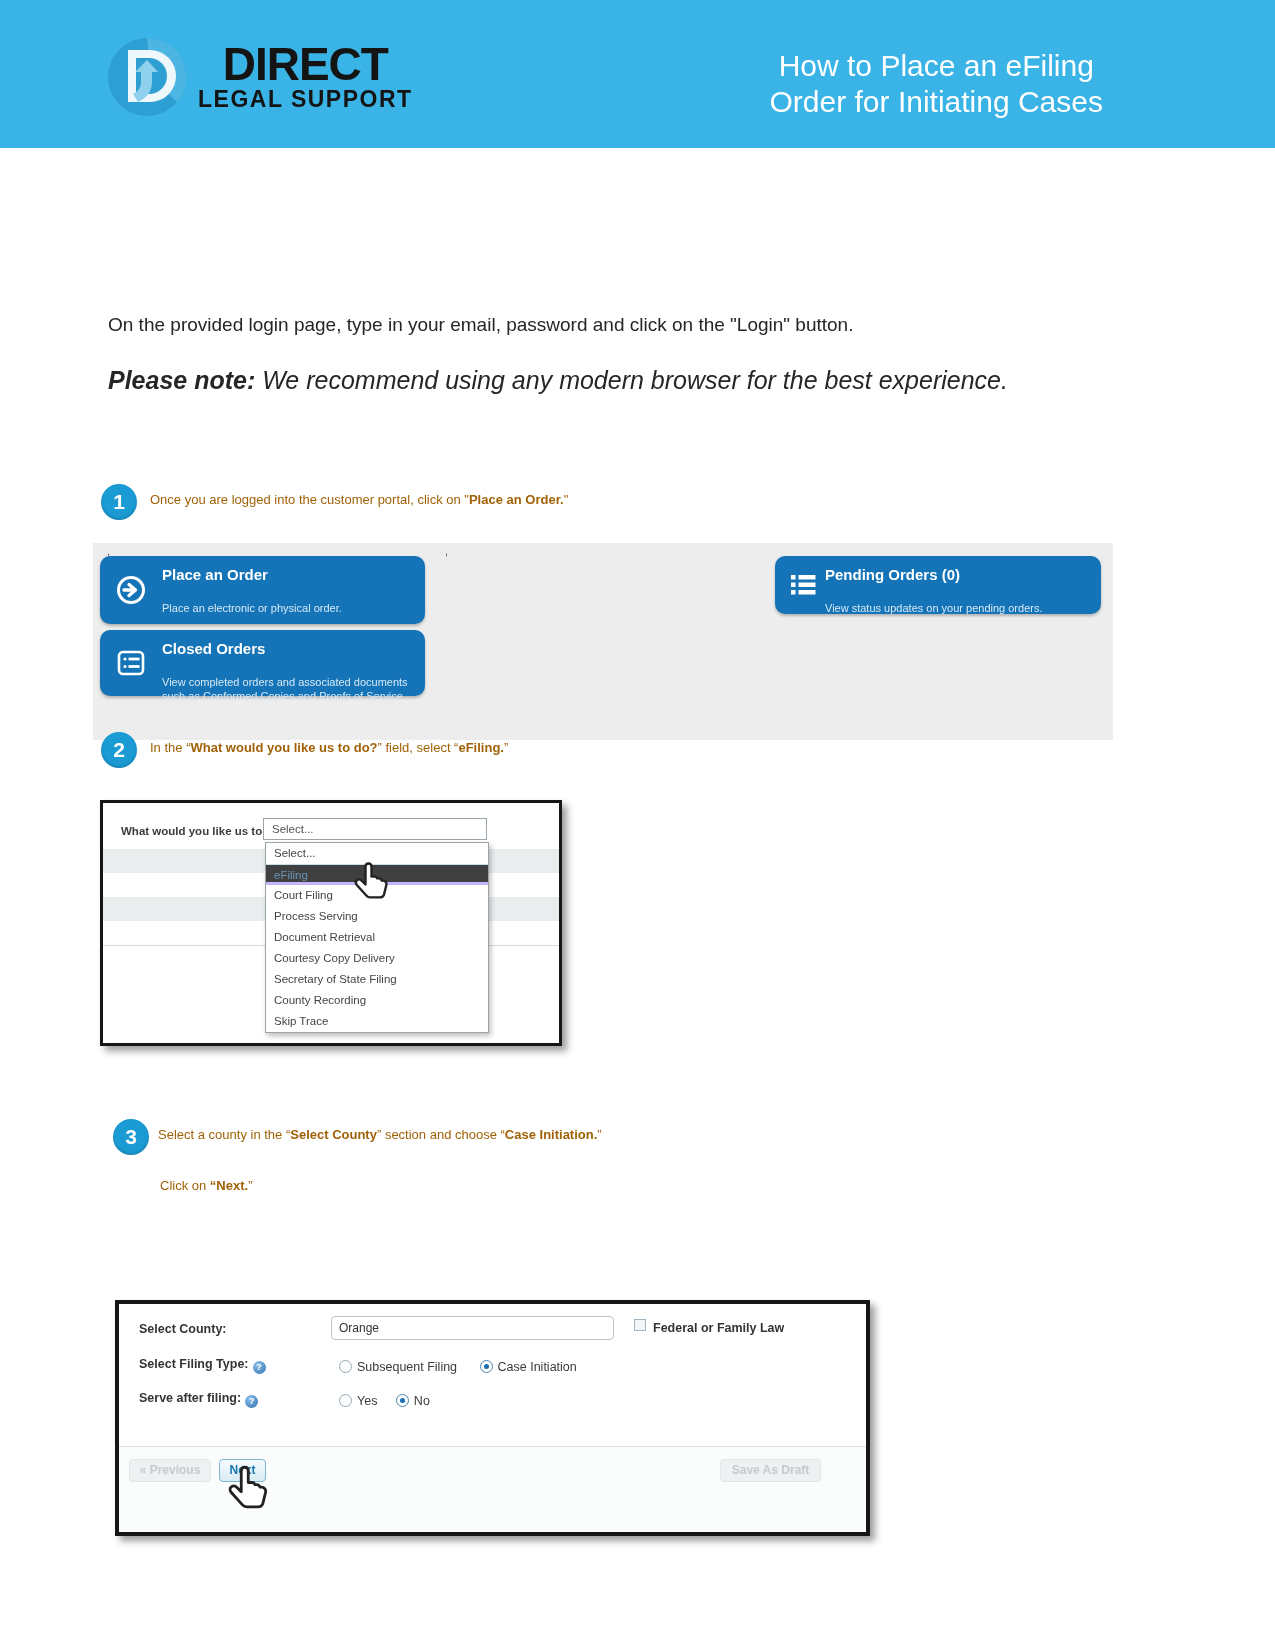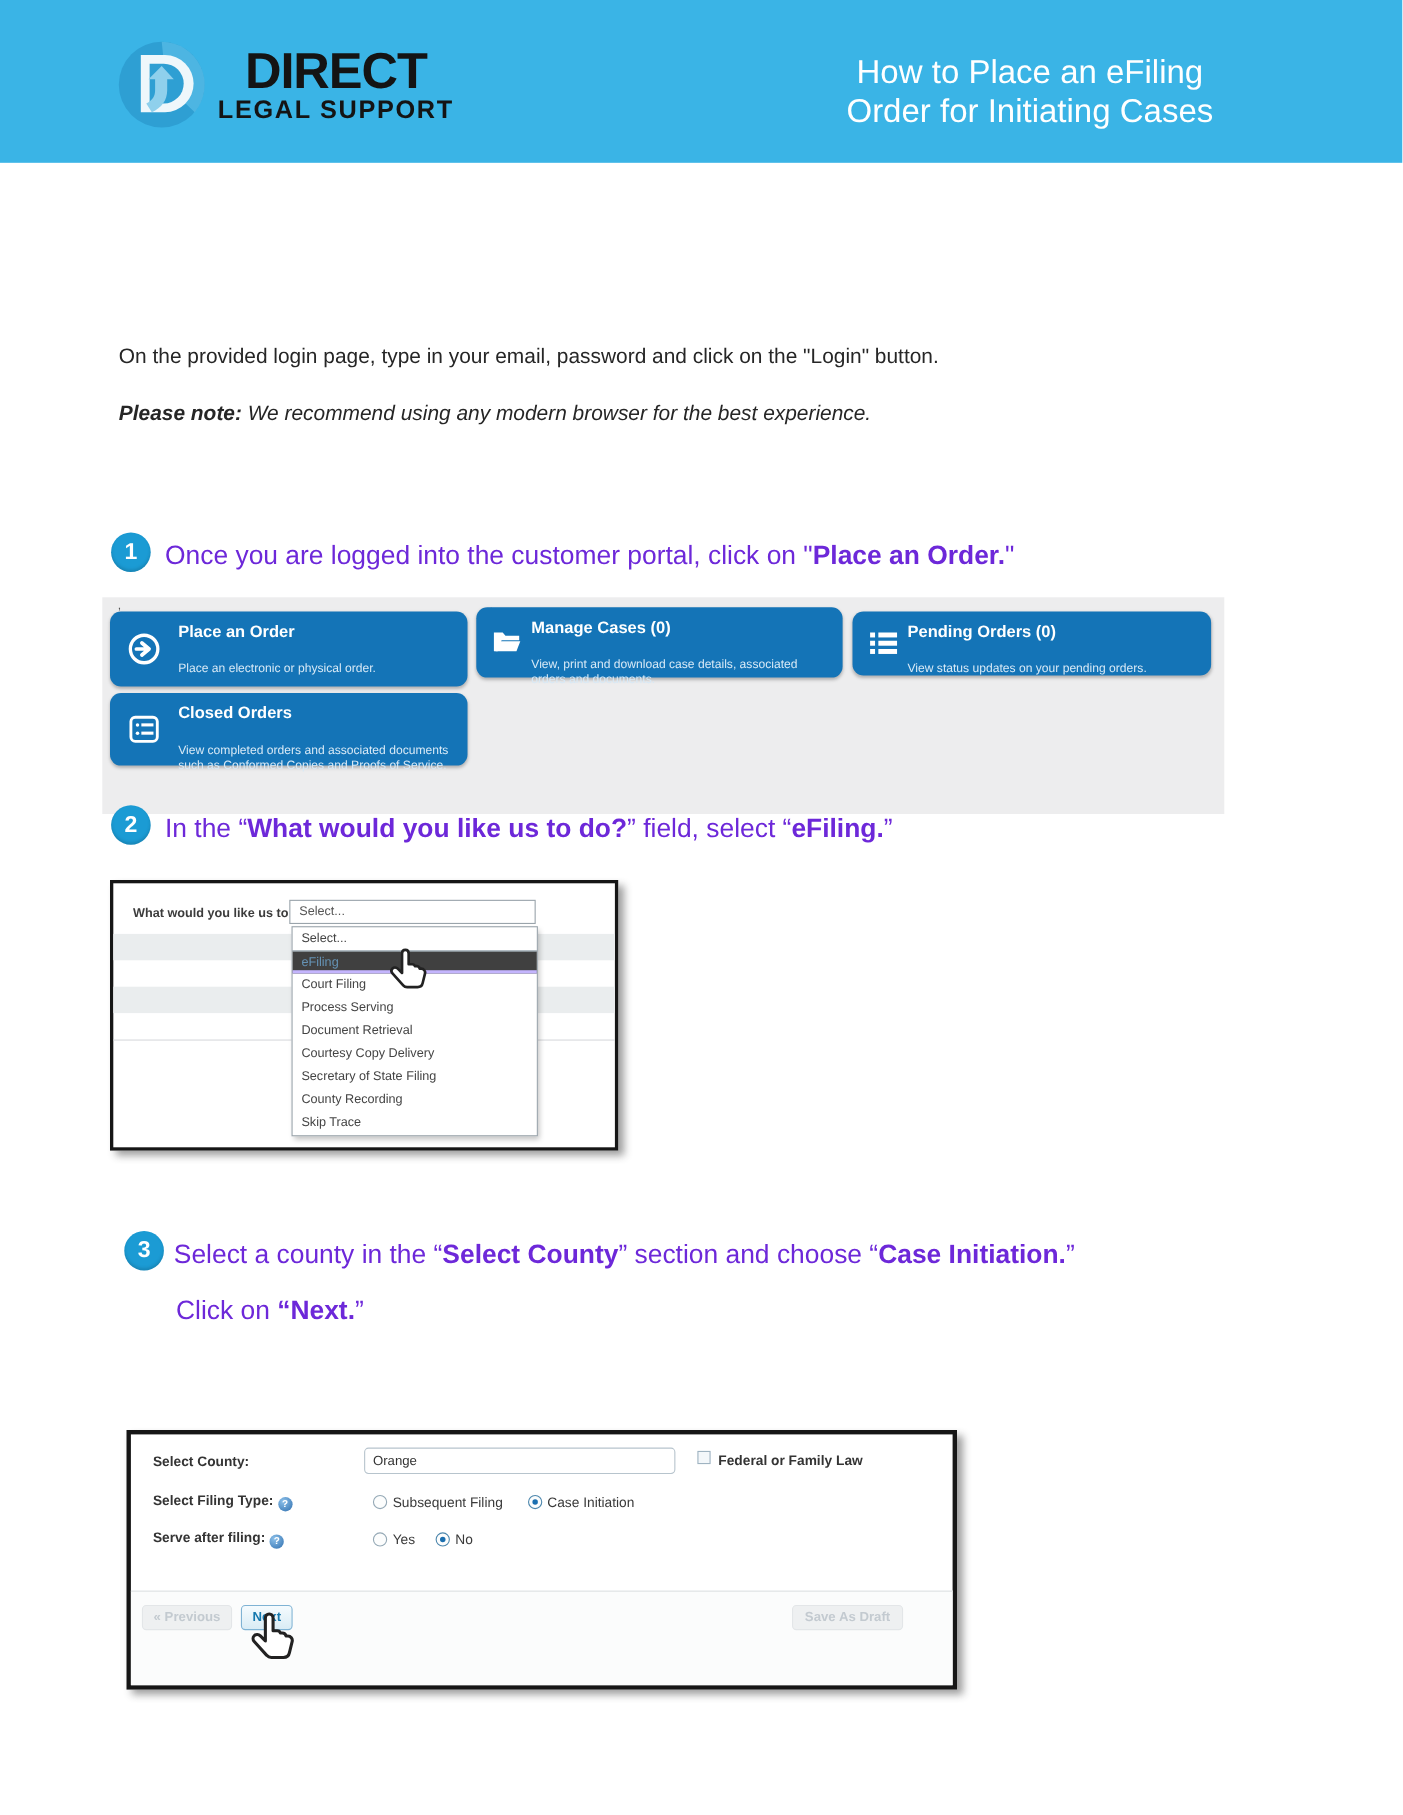--- a/index.html
+++ b/index.html
@@ -9,26 +9,26 @@
   .topbar { position:absolute; left:0; top:0; width:1275px; height:148px; background:#3ab4e6; }
   .logo-wrap { position:absolute; left:106px; top:36px; display:flex; align-items:center; }
   .logo-badge { width:82px; height:82px; position:relative; flex:0 0 auto; }
   .logo-text { margin-left:10px; color:#141414; }
   .logo-text .l1 { font-size:46px; font-weight:700; letter-spacing:-1px; line-height:44px;text-align:center; }
   .logo-text .l2 { font-size:23px; font-weight:800; letter-spacing:1.5px; line-height:26px; }
   .hdr-title { position:absolute; right:172px; top:48px; text-align:center; color:#ffffff; font-size:30px; line-height:36px; font-weight:400; }
 
   
   .intro1 { position:absolute; left:108px; top:314px; font-size:19px; color:#262626; }
-  .intro2 { position:absolute; left:108px; top:366px; font-size:19px; color:#262626; font-style:italic; }
+  .intro2 { position:absolute; left:108px; top:366px; font-size:25px; color:#262626; font-style:italic; }
   .intro2 b { font-weight:700; }
 
   
   .step-circle { position:absolute; width:36px; height:36px; border-radius:50%; background:#1b9bd4; color:#fff; font-size:21px; font-weight:700; display:flex; align-items:center; justify-content:center; box-shadow:inset 0 -2px 3px rgba(0,0,0,.15); }
-  .step-text { position:absolute; font-size:24px; color:#6d28d9; }
+  .step-text { position:absolute; font-size:13px; color:#a16207; }
   .step-text b { font-weight:700; }
 
   
   .panel { position:absolute; left:93px; top:543px; width:1020px; height:197px; background:#ededee; }
   .frag { position:absolute; top:2px; font-size:11px; color:#555; }
   .tile { position:absolute; background:#1474b7; border-radius:10px; color:#fff; box-shadow:0 2px 3px rgba(0,0,0,.25); padding:10px 12px 8px 62px; }
   .tile.narrowpad { padding-left:50px; }
   .tile h3 { font-size:15px; font-weight:700; margin:0; }
   .tile p  { font-size:11px; color:#d7e9f6; margin-top:18px; line-height:14px; }
   .tile .ticon { position:absolute; left:16px; top:50%; transform:translateY(-50%); width:30px; height:30px; }
@@ -107,30 +107,20 @@
     <span class="ticon">
       <svg width="30" height="30" viewBox="0 0 30 30">
         <circle cx="15" cy="15" r="12.5" fill="none" stroke="#fff" stroke-width="3"></circle>
         <path d="M8 15 h8 M13 9.5 l6.5 5.5 -6.5 5.5" fill="none" stroke="#fff" stroke-width="3.4" stroke-linecap="round" stroke-linejoin="round"></path>
       </svg>
     </span>
     <h3>Place an Order</h3>
     <p>Place an electronic or physical order.</p>
   </div>
 
-  <div class="tile narrowpad" style="left:340px; top:9px; width:333px; height:64px;">
-    <span class="ticon">
-      <svg width="30" height="30" viewBox="0 0 30 30">
-        <path d="M3 6 h8 l2.5 3 H26 v4 H10 L6.5 23 H3 Z" fill="#fff"></path>
-        <path d="M8 14 h19 l-3.5 9 H4.5 Z" fill="#fff"></path>
-      </svg>
-    </span>
-    <h3>Manage Cases (0)</h3>
-    <p>View, print and download case details, associated orders and documents.</p>
-  </div>
 
   <div class="tile narrowpad" style="left:682px; top:13px; width:326px; height:58px;">
     <span class="ticon">
       <svg width="30" height="30" viewBox="0 0 30 30">
         <rect x="3" y="5" width="4.5" height="4.5" fill="#fff"></rect>
           <rect x="10.5" y="5" width="17" height="4.5" fill="#fff"></rect>
         <rect x="3" y="12.5" width="4.5" height="4.5" fill="#fff"></rect>
           <rect x="10.5" y="12.5" width="17" height="4.5" fill="#fff"></rect>
         <rect x="3" y="20" width="4.5" height="4.5" fill="#fff"></rect>
           <rect x="10.5" y="20" width="17" height="4.5" fill="#fff"></rect>

